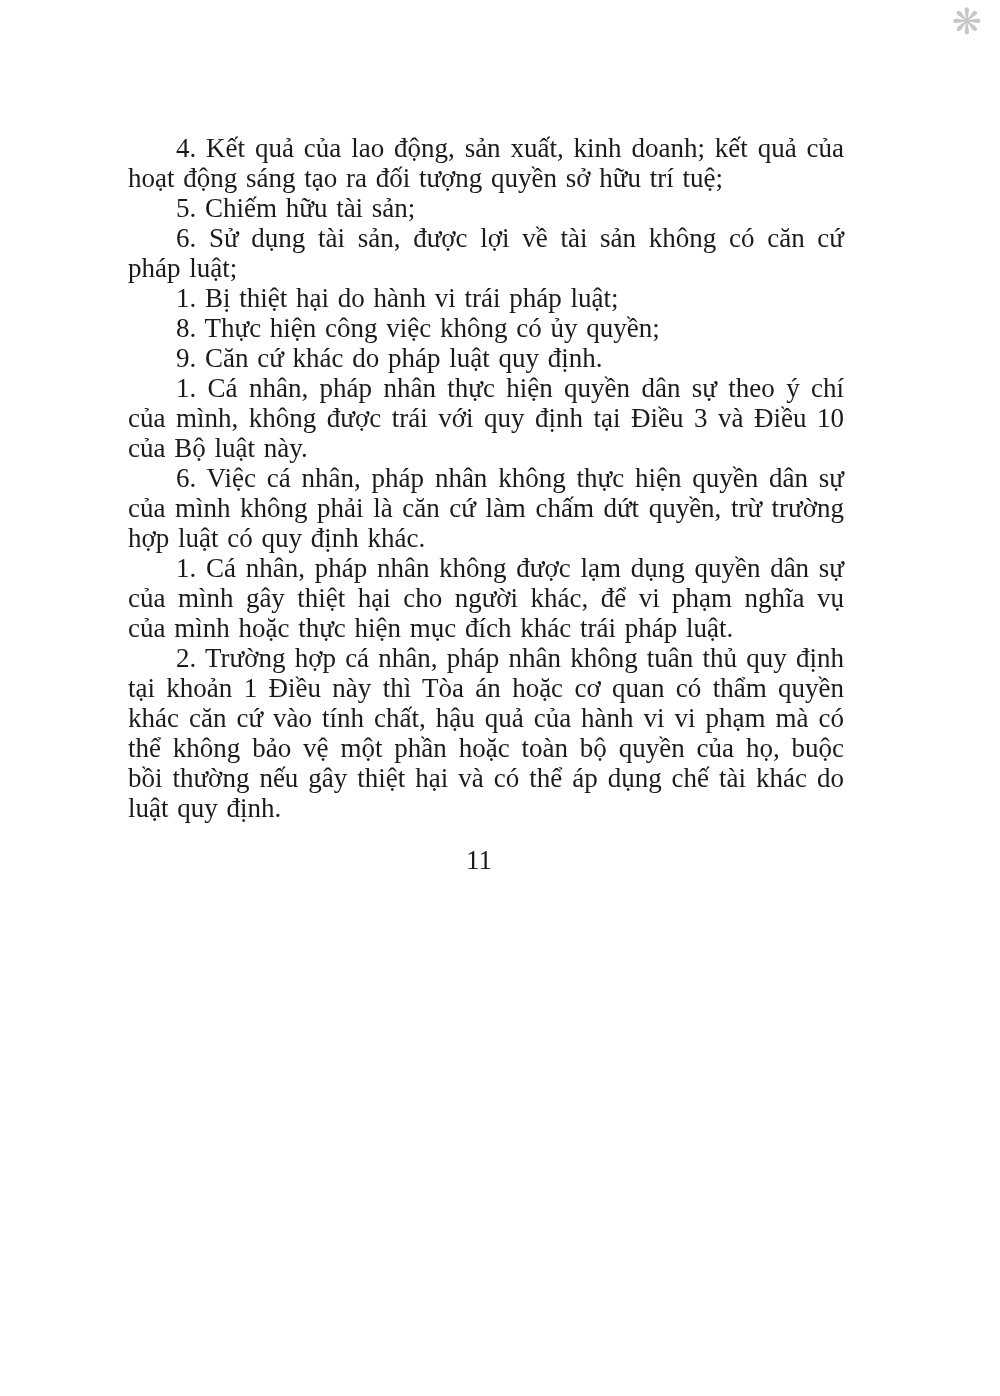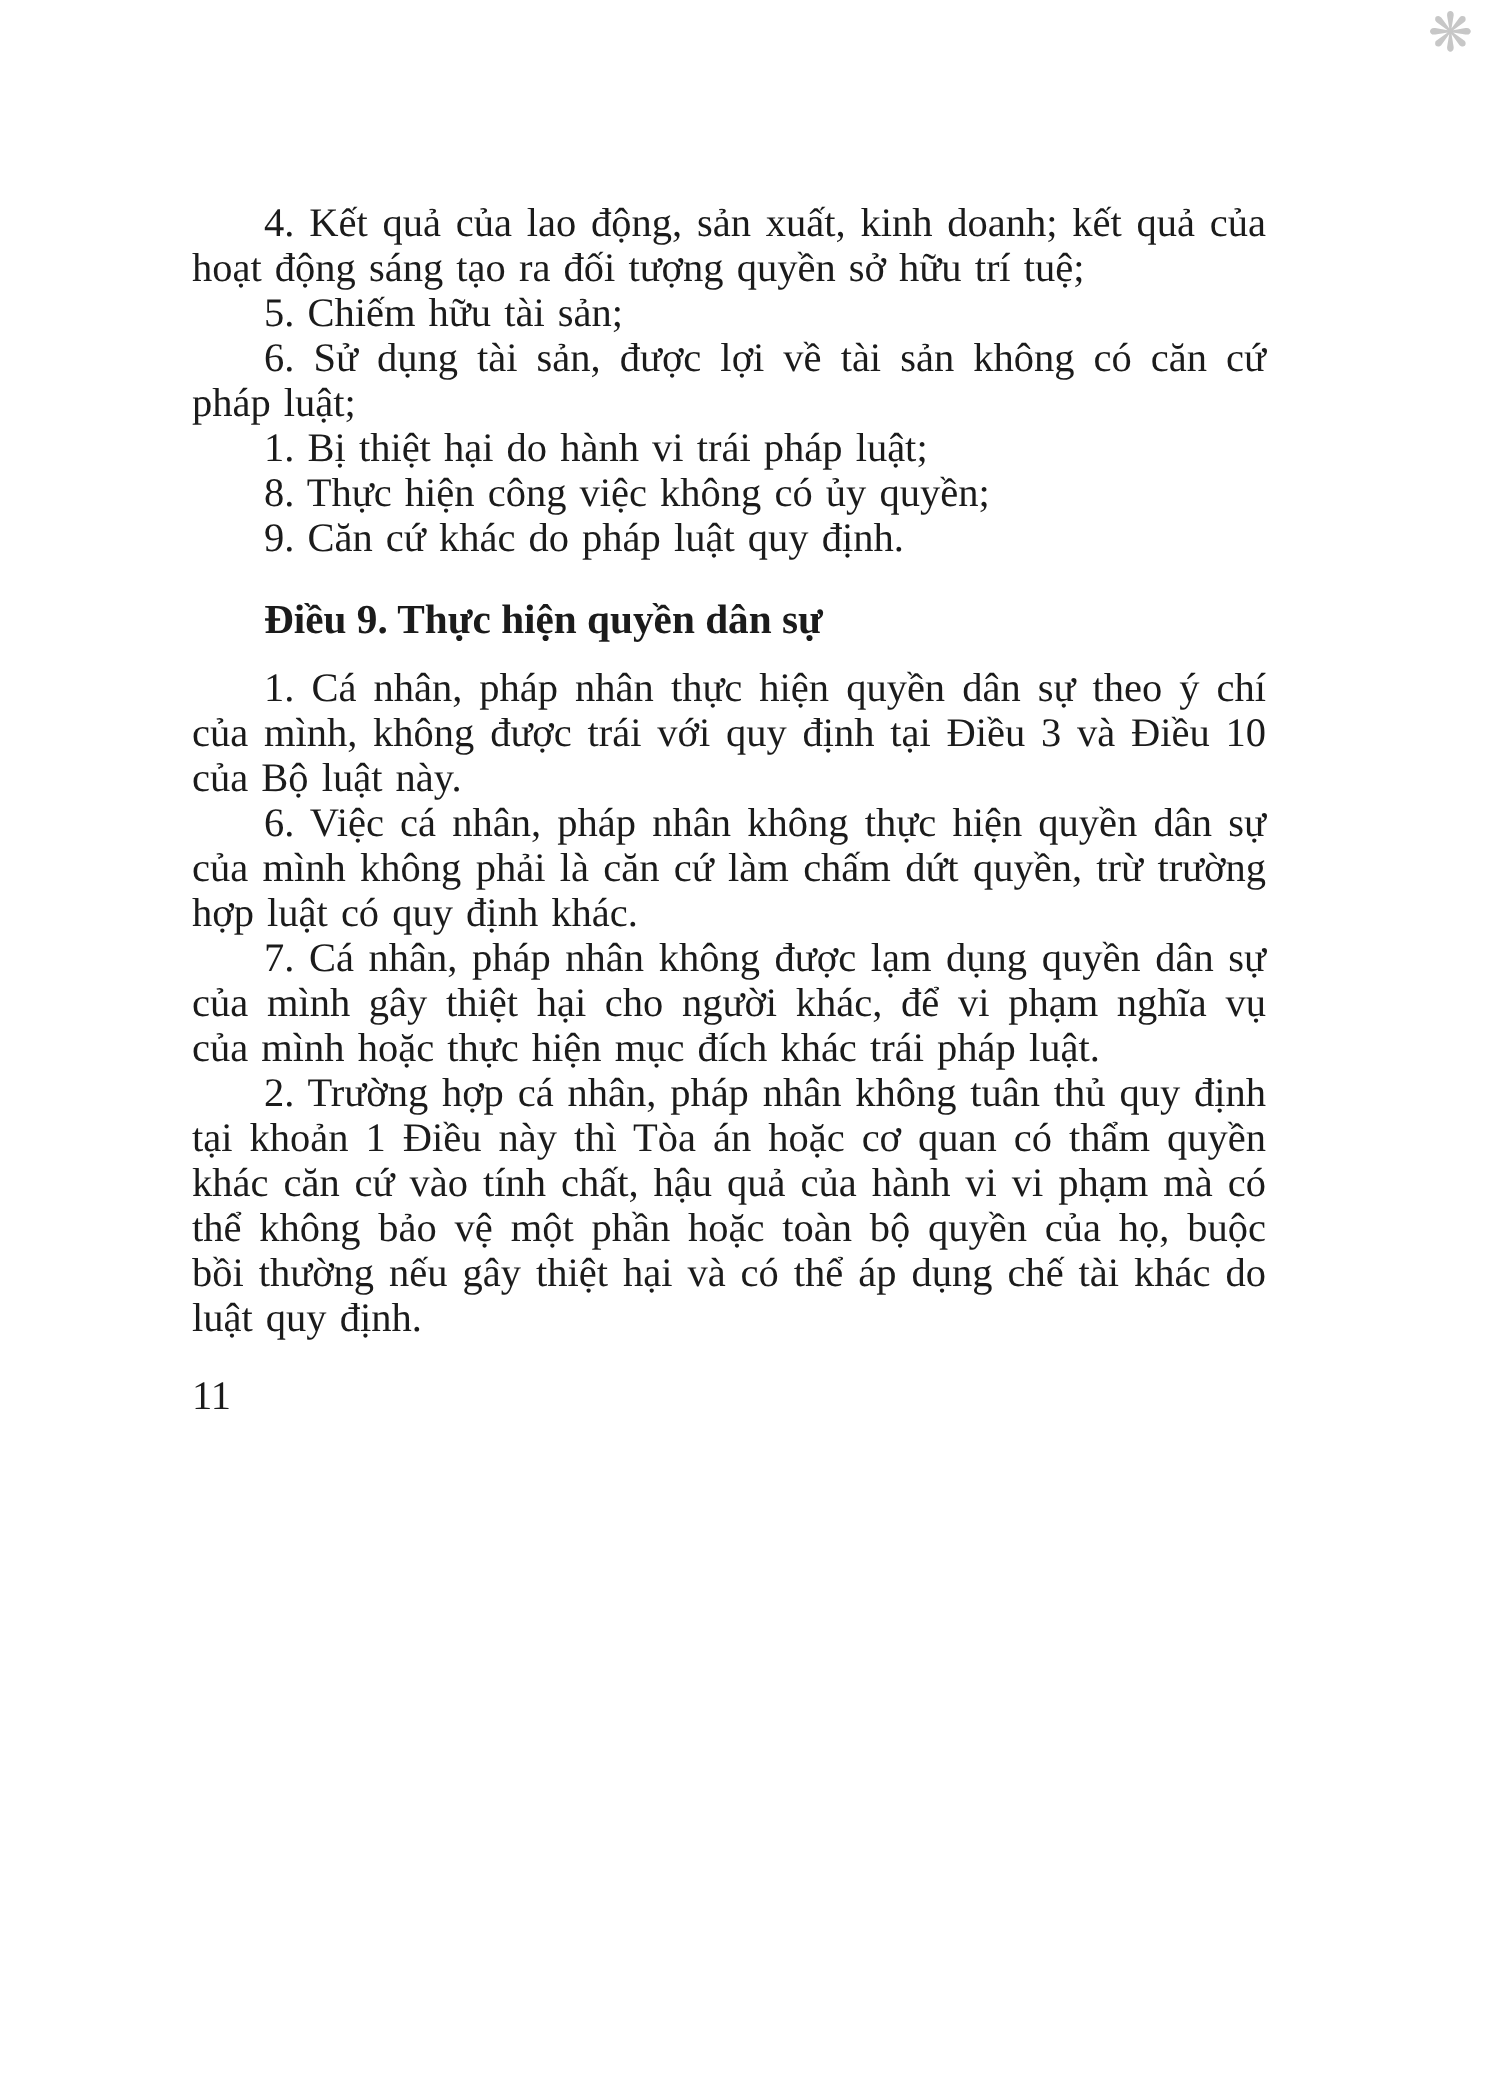--- a/index.html
+++ b/index.html
@@ -38,21 +38,21 @@
   .content h2 {
     font-size: 27.5px;
     font-weight: bold;
     text-indent: 48px;
     text-align: left;
     margin-top: 25px;
     margin-bottom: 15px;
   }
   .page-number {
     margin-top: 22px;
-    text-align: left;
+    text-align: center;
     text-indent: 0 !important;
     padding-right: 14px;
     font-size: 27px;
   }
 </style>
 </head>
 <body>
 
 <div class="page">
 
@@ -60,25 +60,24 @@
 
   <div class="content">
 
     <p>4. Kết quả của lao động, sản xuất, kinh doanh; kết quả của hoạt động sáng tạo ra đối tượng quyền sở hữu trí tuệ;</p>
     <p>5. Chiếm hữu tài sản;</p>
     <p>6. Sử dụng tài sản, được lợi về tài sản không có căn cứ pháp luật;</p>
     <p>1. Bị thiệt hại do hành vi trái pháp luật;</p>
     <p>8. Thực hiện công việc không có ủy quyền;</p>
     <p>9. Căn cứ khác do pháp luật quy định.</p>
 
-    <h2>Điều 9. Thực hiện quyền dân sự</h2>
 
     <p>1. Cá nhân, pháp nhân thực hiện quyền dân sự theo ý chí của mình, không được trái với quy định tại Điều 3 và Điều 10 của Bộ luật này.</p>
     <p>6. Việc cá nhân, pháp nhân không thực hiện quyền dân sự của mình không phải là căn cứ làm chấm dứt quyền, trừ trường hợp luật có quy định khác.</p>
 
 
-    <p>7. Cá nhân, pháp nhân không được lạm dụng quyền dân sự của mình gây thiệt hại cho người khác, để vi phạm nghĩa vụ của mình hoặc thực hiện mục đích khác trái pháp luật.</p>
+    <p>1. Cá nhân, pháp nhân không được lạm dụng quyền dân sự của mình gây thiệt hại cho người khác, để vi phạm nghĩa vụ của mình hoặc thực hiện mục đích khác trái pháp luật.</p>
     <p>2. Trường hợp cá nhân, pháp nhân không tuân thủ quy định tại khoản 1 Điều này thì Tòa án hoặc cơ quan có thẩm quyền khác căn cứ vào tính chất, hậu quả của hành vi vi phạm mà có thể không bảo vệ một phần hoặc toàn bộ quyền của họ, buộc bồi thường nếu gây thiệt hại và có thể áp dụng chế tài khác do luật quy định.</p>
 
     <p class="page-number">11</p>
 
   </div>
 </div>
 
 </body></html>

